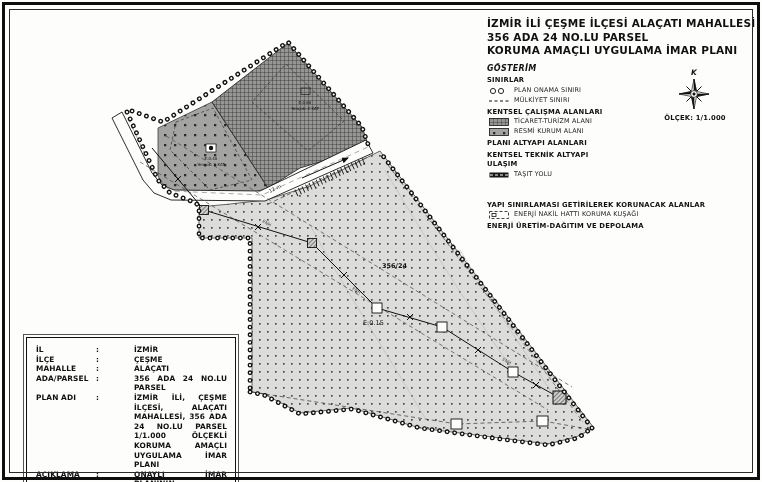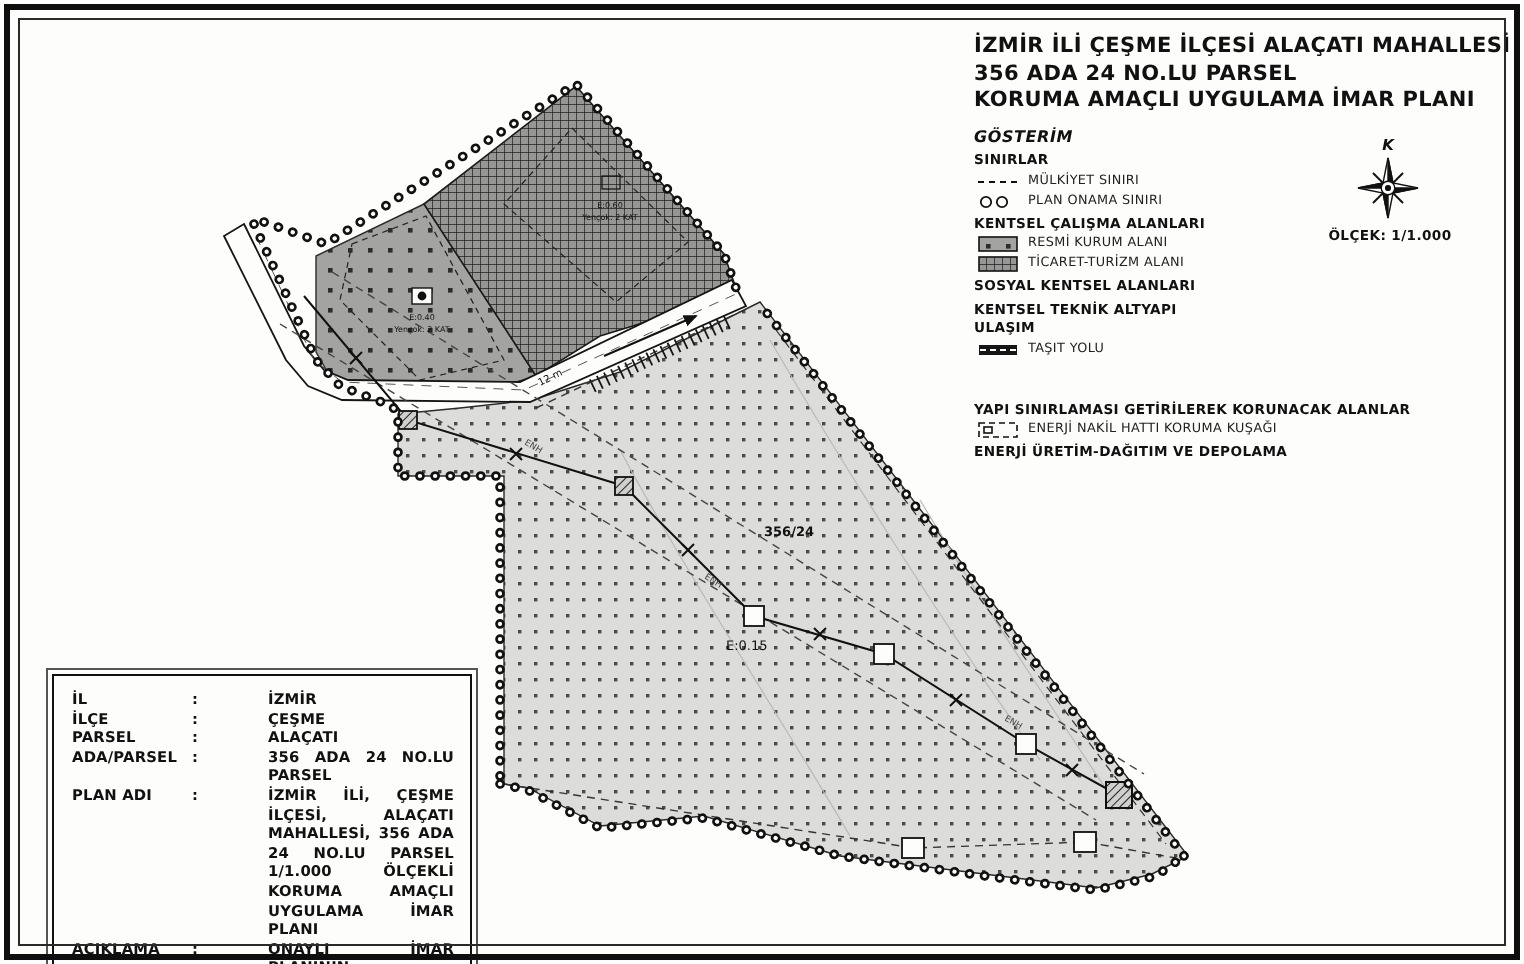--- a/index.html
+++ b/index.html
@@ -157,54 +157,54 @@
     <div class="title-line">KORUMA AMAÇLI UYGULAMA İMAR PLANI</div>
   </div>
 
   <div class="legend">
     <div class="legend-heading">GÖSTERİM</div>
 
     <div class="legend-group-title">SINIRLAR</div>
     <div class="legend-item">
       <span class="sw">
         <svg width="20" height="8">
-            <line x1="0" y1="4" x2="20" y2="4" stroke="#111" stroke-width="1" stroke-dasharray="3 2.5"></line>
-          </svg>
-      </span>
-      <span class="lbl">MÜLKİYET SINIRI</span>
-    </div>
-    <div class="legend-item">
-      <span class="sw">
-        <svg width="20" height="8">
             <circle cx="4" cy="4" r="2.6" fill="none" stroke="#111" stroke-width="0.9"></circle>
             <circle cx="12" cy="4" r="2.6" fill="none" stroke="#111" stroke-width="0.9"></circle>
           </svg>
       </span>
       <span class="lbl">PLAN ONAMA SINIRI</span>
     </div>
+    <div class="legend-item">
+      <span class="sw">
+        <svg width="20" height="8">
+            <line x1="0" y1="4" x2="20" y2="4" stroke="#111" stroke-width="1" stroke-dasharray="3 2.5"></line>
+          </svg>
+      </span>
+      <span class="lbl">MÜLKİYET SINIRI</span>
+    </div>
 
     <div class="legend-group-title">KENTSEL ÇALIŞMA ALANLARI</div>
     <div class="legend-item">
       <span class="sw">
         <svg width="20" height="8">
+            <rect x="0.5" y="0.5" width="19" height="7" fill="url(#pGrid)" stroke="#111" stroke-width="0.8"></rect>
+          </svg>
+      </span>
+      <span class="lbl">TİCARET-TURİZM ALANI</span>
+    </div>
+    <div class="legend-item">
+      <span class="sw">
+        <svg width="20" height="8">
             <rect x="0.5" y="0.5" width="19" height="7" fill="url(#pGray)" stroke="#111" stroke-width="0.8"></rect>
           </svg>
       </span>
       <span class="lbl">RESMİ KURUM ALANI</span>
     </div>
-    <div class="legend-item">
-      <span class="sw">
-        <svg width="20" height="8">
-            <rect x="0.5" y="0.5" width="19" height="7" fill="url(#pGrid)" stroke="#111" stroke-width="0.8"></rect>
-          </svg>
-      </span>
-      <span class="lbl">TİCARET-TURİZM ALANI</span>
-    </div>
-
-    <div class="legend-group-title">SOSYAL KENTSEL ALANLARI</div>
+
+    <div class="legend-group-title">PLANI ALTYAPI ALANLARI</div>
 
     <div class="legend-group-title">KENTSEL TEKNİK ALTYAPI</div>
     <div class="legend-group-title" style="margin-top:1px">ULAŞIM</div>
     <div class="legend-item">
       <span class="sw">
         <svg width="20" height="8">
             <rect x="0.5" y="1.5" width="19" height="5" fill="#161616"></rect>
             <line x1="1" y1="4" x2="19" y2="4" stroke="#fdfdfb" stroke-width="1" stroke-dasharray="3 2"></line>
           </svg>
       </span>
@@ -244,21 +244,21 @@
       <span>İL</span>
       <span>:</span>
       <span class="v">İZMİR</span>
     </div>
     <div class="info-row">
       <span>İLÇE</span>
       <span>:</span>
       <span class="v">ÇEŞME</span>
     </div>
     <div class="info-row">
-      <span>PARSEL</span>
+      <span>MAHALLE</span>
       <span>:</span>
       <span class="v">ALAÇATI</span>
     </div>
     <div class="info-row">
       <span>ADA/PARSEL</span>
       <span>:</span>
       <span class="v">356 ADA 24 NO.LU PARSEL</span>
     </div>
     <div class="info-row">
       <span>PLAN ADI</span>

